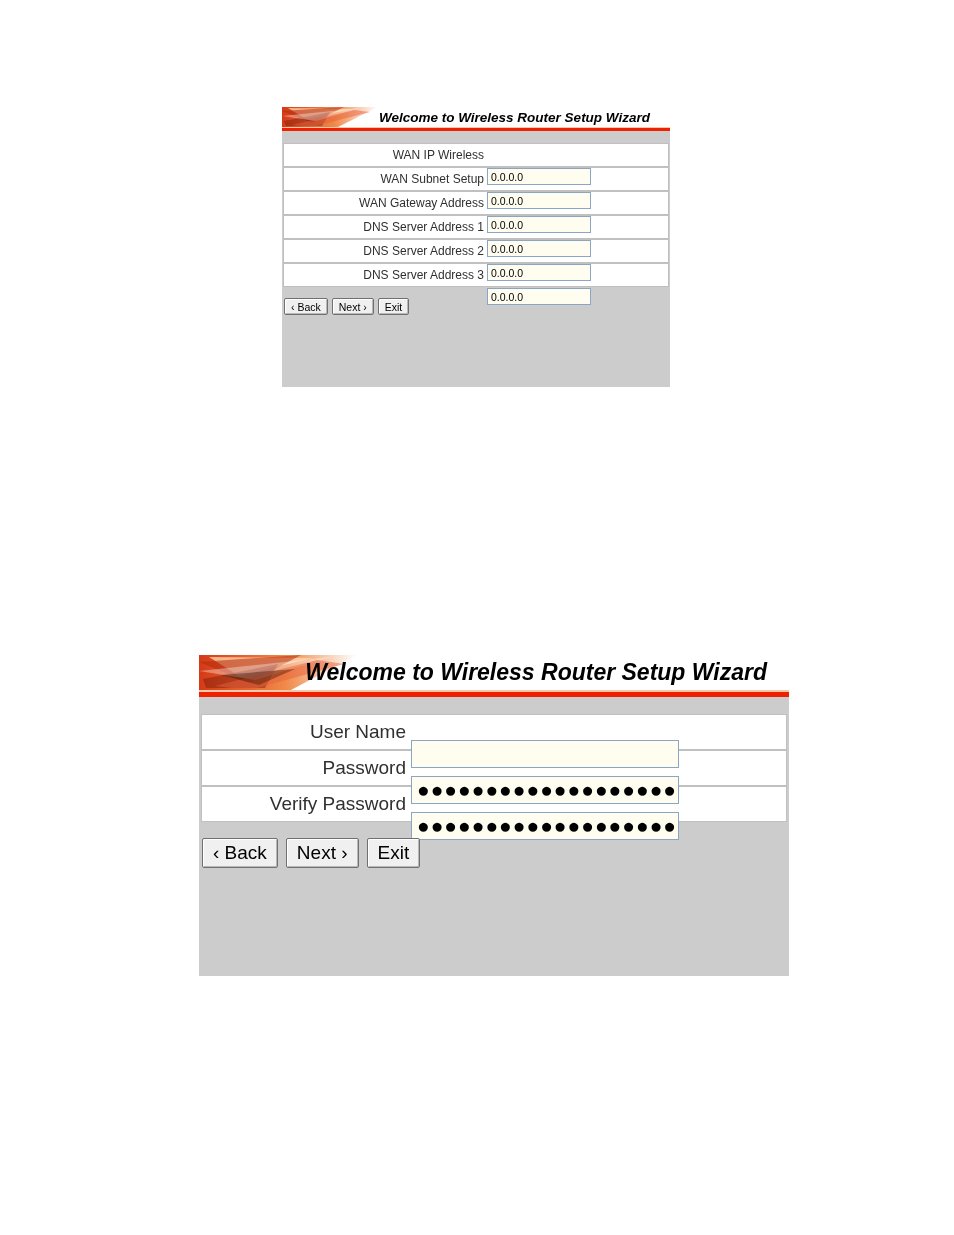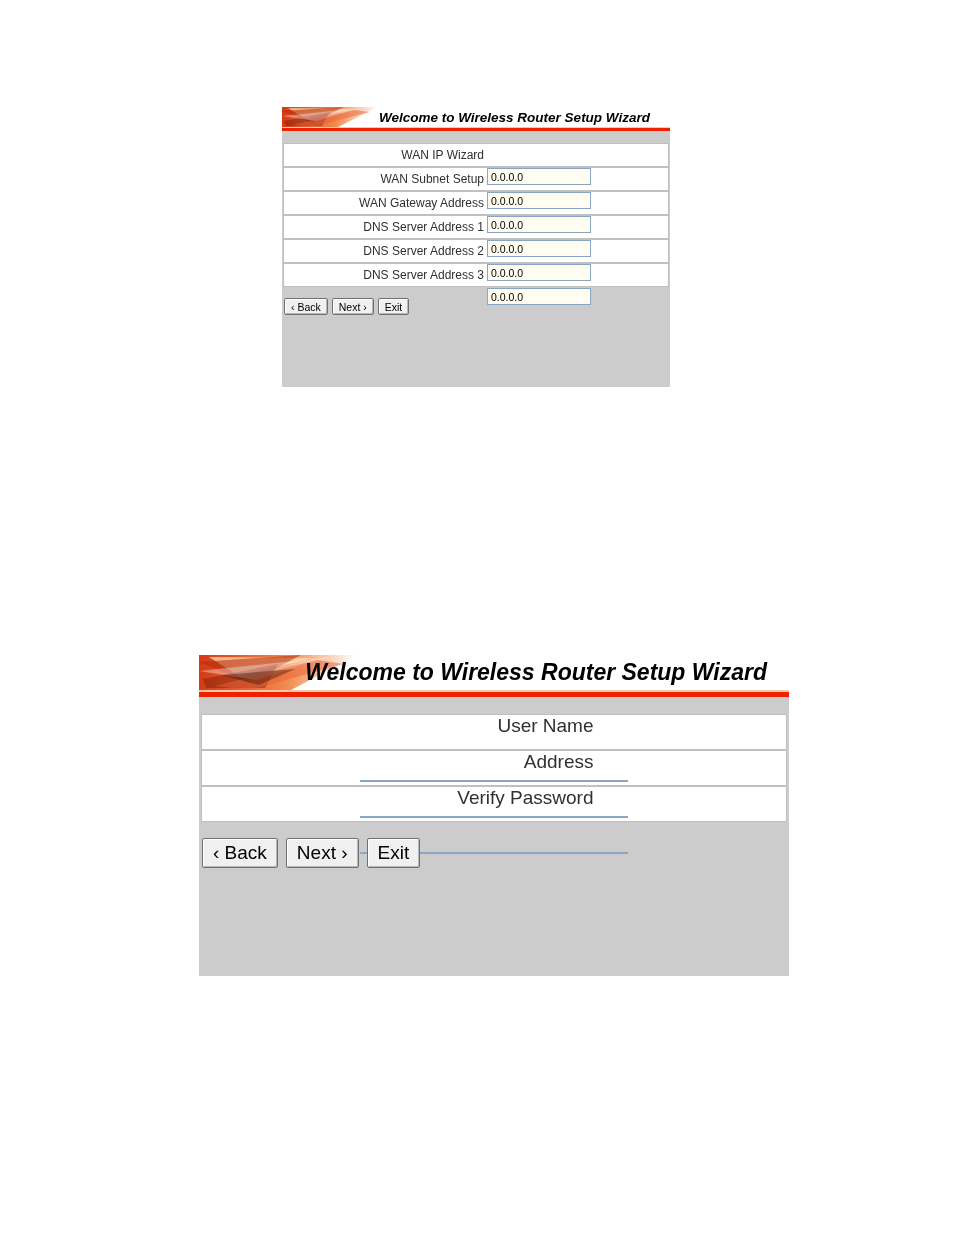--- a/index.html
+++ b/index.html
@@ -149,21 +149,21 @@
     width: 590px;
     height: 321px;
   }
   #panel-pppoe .banner { height: 35px; }
   #panel-pppoe .banner-art { width: 195px; }
   #panel-pppoe .banner-title { font-size: 23px; padding-right: 10px; }
   #panel-pppoe .banner-rule { height: 5px; }
   #panel-pppoe .banner-rule-soft { height: 2px; }
   #panel-pppoe .section-title { font-size: 21px; padding: 9px 0 0 4px; }
   #panel-pppoe .form-table { padding: 0 2px; margin-top: 17px; }
-  #panel-pppoe .form-row { height: 36px; flex-direction: column; }
+  #panel-pppoe .form-row { height: 36px; }
   #panel-pppoe .form-label { width: 209px; font-size: 19px; padding-right: 5px; }
   #panel-pppoe .form-input { width: 268px; height: 28px; font-size: 17px; padding-left: 5px; }
   #panel-pppoe .pw-dots { font-size: 21px; line-height: 1; }
   #panel-pppoe .btn-row { padding: 16px 0 0 3px; gap: 8px; }
   #panel-pppoe .btn { height: 30px; font-size: 19px; padding: 0 10px; }
 </style>
 </head>
 <body>
 
 <div class="panel" id="panel-fixed-ip">
@@ -188,21 +188,21 @@
       </svg>
     </div>
     <div class="banner-title">Welcome to Wireless Router Setup Wizard</div>
   </div>
   <div class="banner-rule-soft"></div>
   <div class="banner-rule"></div>
 
 
   <div class="form-table">
     <div class="form-row">
-      <div class="form-label">WAN IP Wizard</div>
+      <div class="form-label">WAN IP Wireless</div>
       <div class="form-input">0.0.0.0</div>
     </div>
     <div class="form-row">
       <div class="form-label">WAN Subnet Setup</div>
       <div class="form-input">0.0.0.0</div>
     </div>
     <div class="form-row">
       <div class="form-label">WAN Gateway Address</div>
       <div class="form-input">0.0.0.0</div>
     </div>
@@ -254,21 +254,21 @@
   <div class="banner-rule-soft"></div>
   <div class="banner-rule"></div>
 
 
   <div class="form-table">
     <div class="form-row">
       <div class="form-label">User Name</div>
       <div class="form-input" placeholder=""></div>
     </div>
     <div class="form-row">
-      <div class="form-label">Address</div>
+      <div class="form-label">Password</div>
       <div class="form-input">
         <span class="pw-dots">●●●●●●●●●●●●●●●●●●●●●●●●</span>
       </div>
     </div>
     <div class="form-row">
       <div class="form-label">Verify Password</div>
       <div class="form-input">
         <span class="pw-dots">●●●●●●●●●●●●●●●●●●●●●●●●</span>
       </div>
     </div>

